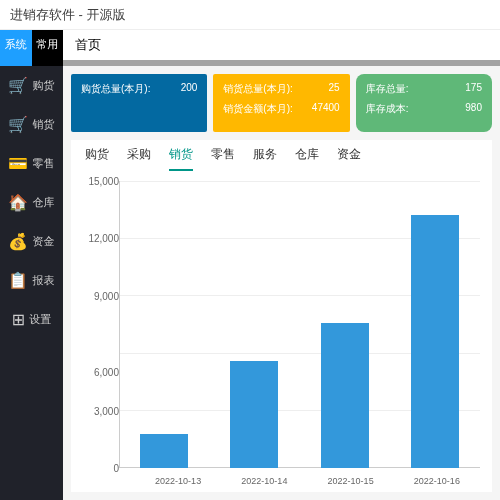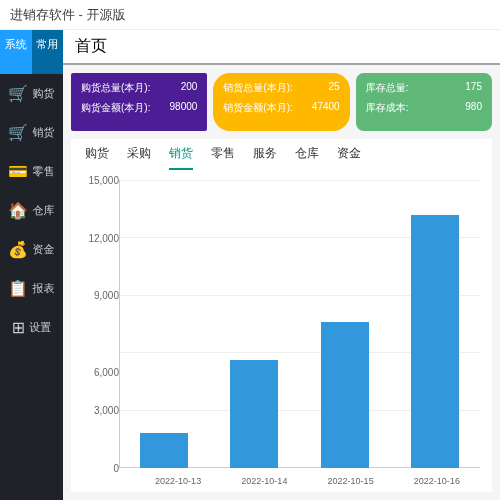--- a/index.html
+++ b/index.html
@@ -1,33 +1,33 @@
 <!DOCTYPE html>
 <html><head>
 <meta charset="utf-8">
 <style>
 * { margin: 0; padding: 0; box-sizing: border-box; }
 body { font-family: "Microsoft YaHei", Arial, sans-serif; font-size: 13px; background: #f5f5f5; width: 500px; height: 500px; overflow: hidden; }
 .header { background: #fff; height: 30px; display: flex; align-items: center; padding: 0 10px; font-size: 13px; color: #404040; border-bottom: 1px solid #eee; }
 .layout { display: flex; height: 470px; }
 .sidebar { width: 63px; background: #20222a; color: #aaa; display: flex; flex-direction: column; }
-.side-tabs { display: flex; height: 44px; }
+.side-tabs { display: flex; height: 36px; }
 .side-tab { flex: 1; text-align: center; line-height: 28px; font-size: 11px; cursor: pointer; }
 .side-tab.active { background: #1e9fff; color: #fff; }
-.side-tab.inactive { background: #0369a1; color: #fff; }
+.side-tab.inactive { background: #000000; color: #fff; }
 .side-item { display: flex; flex-direction: column; align-items: center; padding: 10px 0; font-size: 11px; cursor: pointer; color: #ccc; gap: 4px; }
 .side-item .icon { font-size: 16px; }
 .side-item span.label { font-size: 11px; display: flex; align-items: center; gap: 4px; }
 .main { flex: 1; background: #f5f5f5; display: flex; flex-direction: column; overflow: hidden; }
-.breadcrumb { background: #fff; padding: 6px 12px; font-size: 16px; border-bottom: 2px solid #a3a3a3; }
+.breadcrumb { background: #fff; padding: 6px 12px; font-size: 13px; border-bottom: 6px solid #a3a3a3; }
 .content { padding: 8px; flex: 1; overflow: hidden; display: flex; flex-direction: column; }
 .cards { display: flex; gap: 6px; margin-bottom: 8px; }
 .card { flex: 1; color: #fff; padding: 8px 10px; border-radius: 2px; font-size: 10px; position: relative; height: 58px; }
-.card.blue { background: #4c1d95; }
-.card.orange { background: #ffb800; border-radius: 17px; }
+.card.blue { background: #0369a1; }
+.card.orange { background: #ffb800; }
 .card.green { background: #5fb878; border-radius: 8px; }
 .card .line { display: flex; justify-content: space-between; margin-bottom: 6px; }
 .card .line .val { font-weight: normal; }
 .tabs { background: #fff; display: flex; gap: 18px; padding: 6px 14px 0 14px; font-size: 12px; }
 .tab { padding-bottom: 6px; cursor: pointer; color: #333; }
 .tab.active { color: #009688; border-bottom: 2px solid #009688; }
 .chart-area { background: #fff; flex: 1; padding: 10px 8px 4px 8px; position: relative; overflow: hidden; }
 .chart-inner { position: relative; height: 100%; }
 .y-axis { position: absolute; left: 0; top: 0; bottom: 20px; width: 40px; }
 .y-tick { position: absolute; right: 0; font-size: 10px; color: #666; transform: translateY(-50%); }
@@ -99,24 +99,20 @@
 
   <div class="main">
     <div class="breadcrumb">首页</div>
     <div class="content">
       <div class="cards" id="cards">
           <div class="card blue">
             <div class="line">
               <span>购货总量(本月):</span>
               <span class="val">200</span>
             </div>
-            <div class="line">
-              <span>购货金额(本月):</span>
-              <span class="val">98000</span>
-            </div>
           </div>
           <div class="card orange">
             <div class="line">
               <span>销货总量(本月):</span>
               <span class="val">25</span>
             </div>
             <div class="line">
               <span>销货金额(本月):</span>
               <span class="val">47400</span>
             </div>

